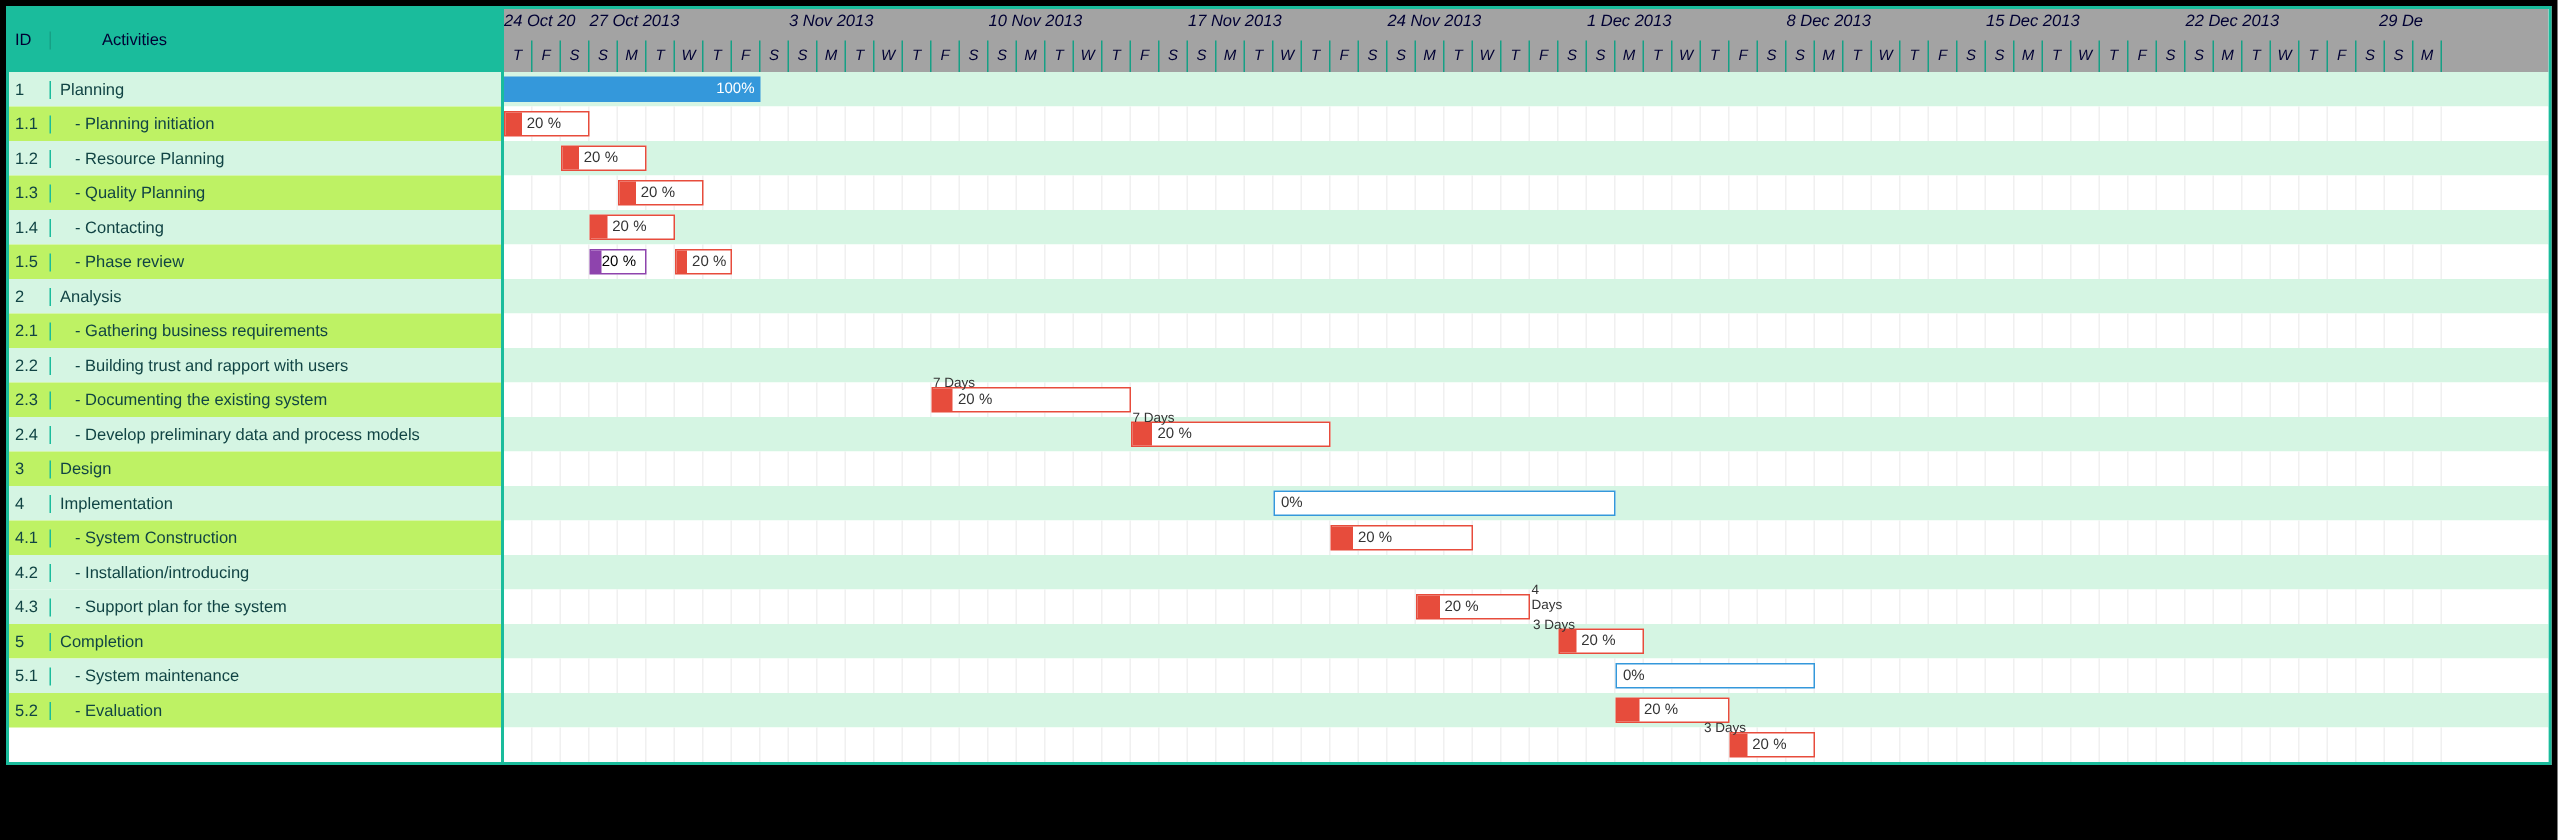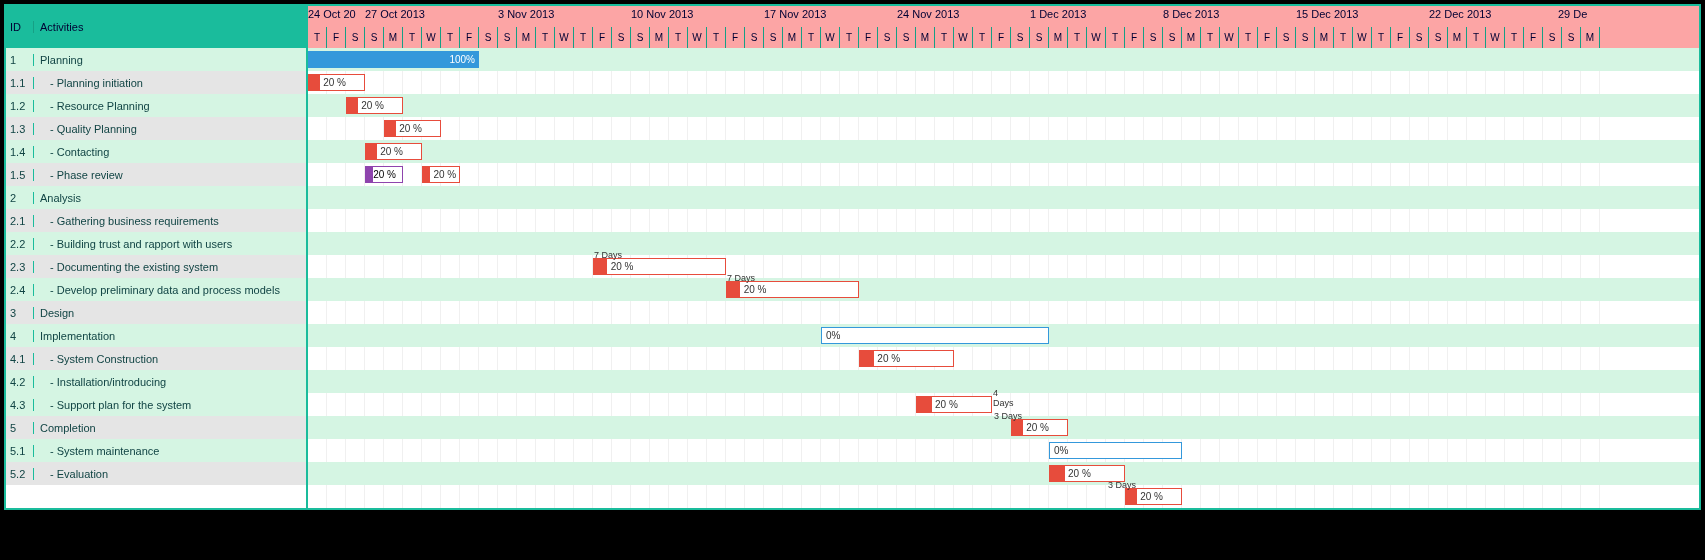--- a/index.html
+++ b/index.html
@@ -1,29 +1,29 @@
 <!DOCTYPE html>
 <html><head>
 <meta charset="utf-8">
 <style>
 * { box-sizing: border-box; margin: 0; padding: 0; }
 body { background: #000; font-family: Arial, sans-serif; font-size: 11px; padding: 4px; }
 .gantt-container { background: #fff; border: 2px solid #1abc9c; display: flex; }
 .left-panel { border-right: 2px solid #1abc9c; flex-shrink: 0; }
 .left-header { display: flex; background: #1abc9c; color: #003; height: 42px; align-items: center; }
 .left-header .id-col { width: 28px; border-right: 1px solid #16a085; display: flex; align-items: center; padding-left: 4px; }
-.left-header .act-col { width: 272px; display: flex; align-items: center; padding-left: 6px; }
+.left-header .act-col { width: 272px; display: flex; align-items: center; padding-left: 6px; margin-left: 28px; }
 .left-row { display: flex; height: 23px; align-items: center; }
 .left-row.even { background: #d5f5e3; }
-.left-row.odd { background: #e5e5e5; }
+.left-row.odd { background: #bef264; }
 .left-row .id-cell { width: 28px; border-right: 1px solid #1abc9c; padding-left: 4px; color: #144; }
 .left-row .act-cell { width: 272px; padding-left: 6px; color: #144; }
 .left-row .act-cell.indent { padding-left: 16px; }
 .right-panel { flex: 1; overflow: hidden; position: relative; }
-.right-header { background: #fca5a5; height: 42px; position: relative; }
+.right-header { background: #a3a3a3; height: 42px; position: relative; font-style: italic; }
 .date-labels { height: 21px; display: flex; position: relative; color: #003; }
 .date-label { position: absolute; top: 2px; white-space: nowrap; }
 .day-labels { height: 21px; display: flex; }
 .day-cell { width: 19px; text-align: center; border-right: 1px solid #16a085; color: #003; font-size: 10px; line-height: 21px; }
 .right-rows { position: relative; }
 .right-row { height: 23px; display: flex; position: relative; }
 .right-row.even { background: #d5f5e3; }
 .right-row.odd { background: #fff; }
 .grid-cell { width: 19px; border-right: 1px solid #d5f5e3; height: 100%; }
 .right-row.odd .grid-cell { border-right: 1px solid #f0f0f0; }

